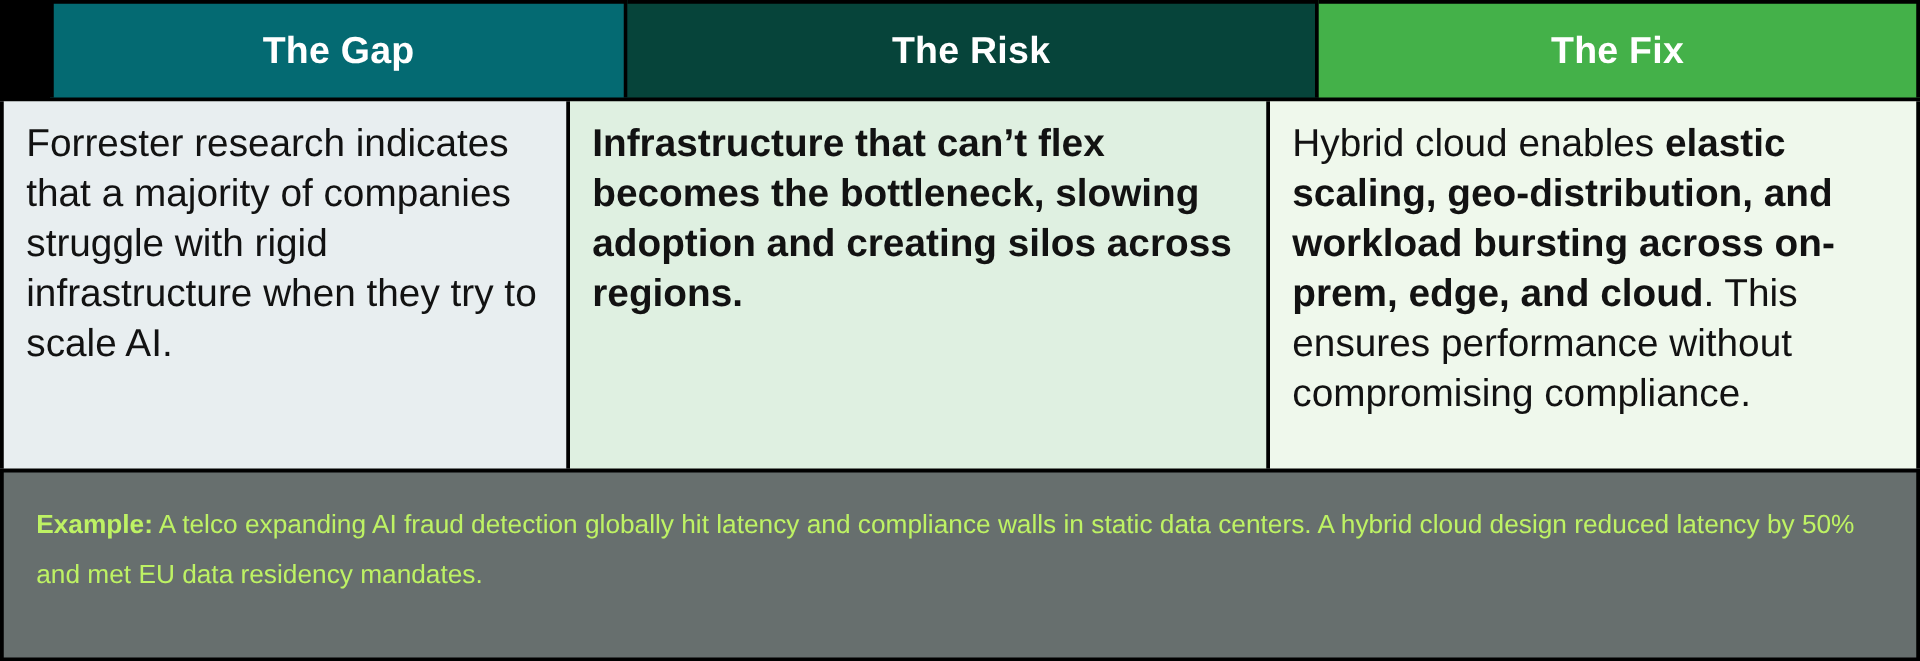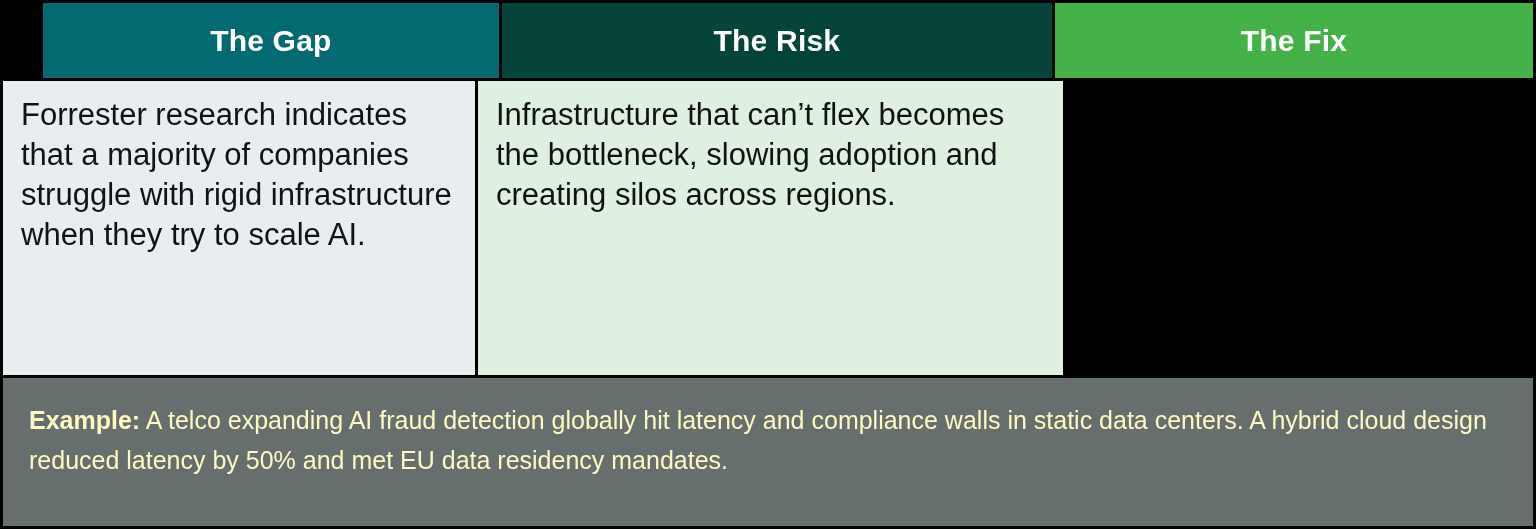--- a/index.html
+++ b/index.html
@@ -78,41 +78,42 @@
   .body-cell.col1 {
     width: 478px;
     background: #E8EEF0;
     border-left: 3px solid #000000;
     border-right: 3px solid #000000;
   }
   .body-cell.col2 {
     width: 588px;
     background: #DFF0E1;
     border-right: 3px solid #000000;
+    font-weight: bold;
   }
   .body-cell.col3 {
     width: 546px;
     background: #EFF8EC;
     border-right: 3px solid #000000;
   }
   .body-cell b { font-weight: bold; }
 
   
   .footer-row {
     height: 154px;
     flex: 0 0 154px;
     box-sizing: border-box;
     background: #676F6E;
     border-top: 3px solid #000000;
     border-left: 3px solid #000000;
     border-right: 3px solid #000000;
     border-bottom: 3px solid #000000;
     padding: 22px 26px 0 26px;
-    color: #fef9c3;
-    font-size: 25px;
+    color: #bef264;
+    font-size: 21px;
     line-height: 40px;
   }
   .footer-row b {
     font-weight: bold;
   }
 </style>
 </head>
 <body>
 
 <div class="table-wrap">
@@ -125,17 +126,18 @@
       <span>The Risk</span>
     </div>
     <div class="header-cell col3">
       <span>The Fix</span>
     </div>
   </div>
 
   <div class="body-row">
     <div class="body-cell col1">Forrester research indicates that a majority of companies struggle with rigid infrastructure when they try to scale AI.</div>
     <div class="body-cell col2">Infrastructure that can’t flex becomes the bottleneck, slowing adoption and creating silos across regions.</div>
+    <div class="body-cell col3"><span>Hybrid cloud enables </span><b>elastic scaling, geo-distribution, and workload bursting across on-prem, edge, and cloud</b><span>. This ensures performance without compromising compliance.</span></div>
   </div>
 
   <div class="footer-row"><b>Example:</b><span> A telco expanding AI fraud detection globally hit latency and compliance walls in static data centers. A hybrid cloud design reduced latency by 50% and met EU data residency mandates.</span></div>
 
 </div>
 
 </body></html>

